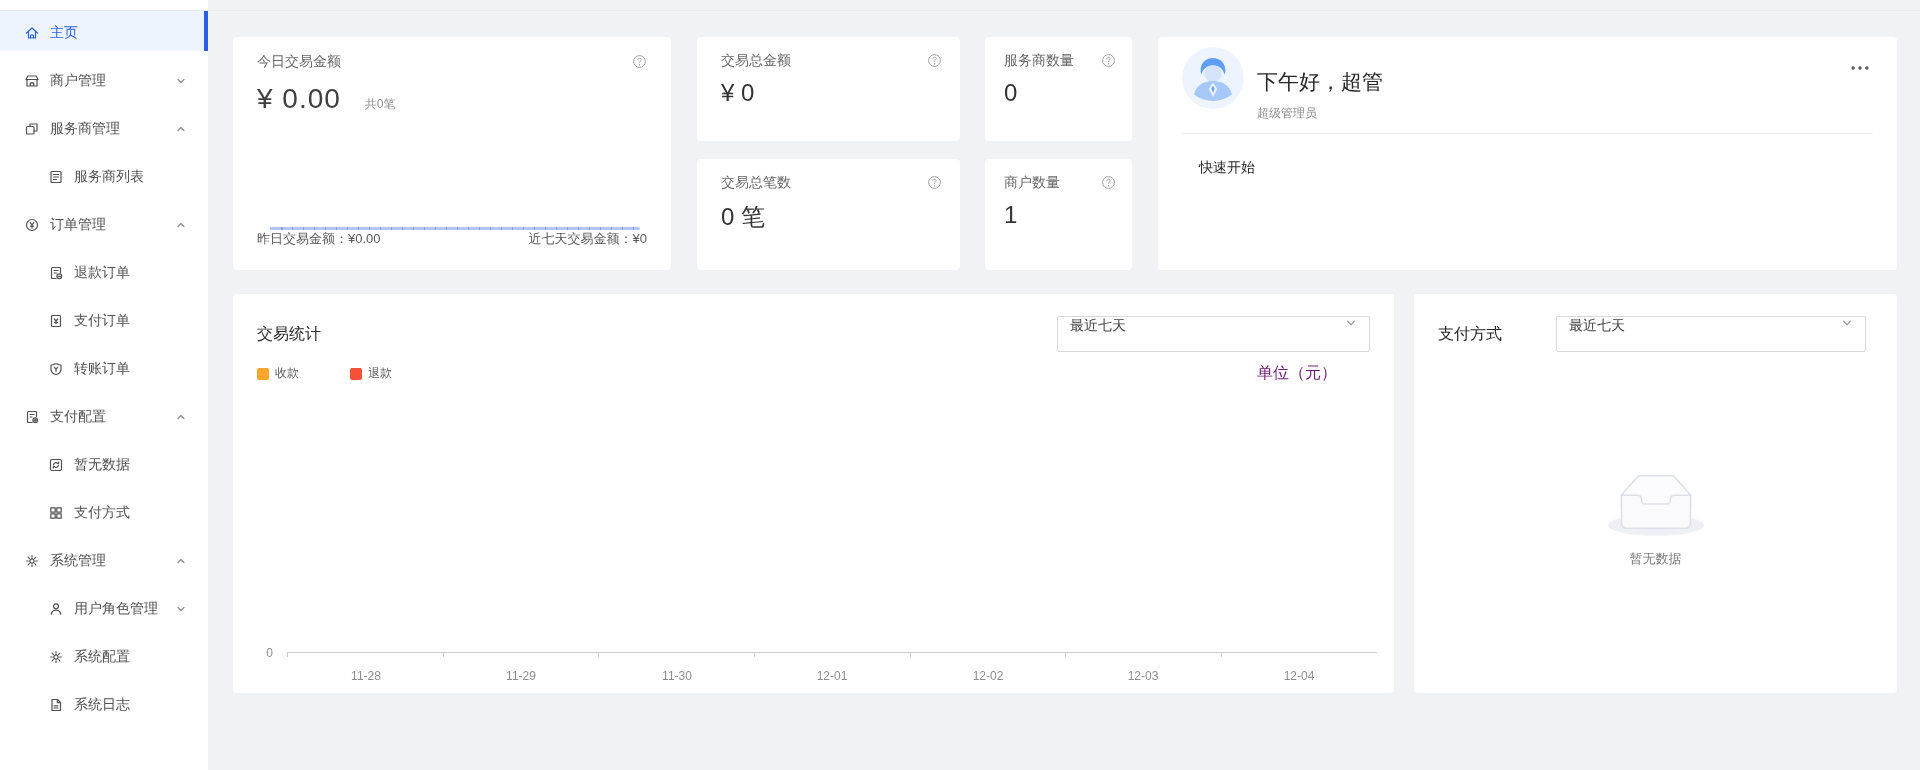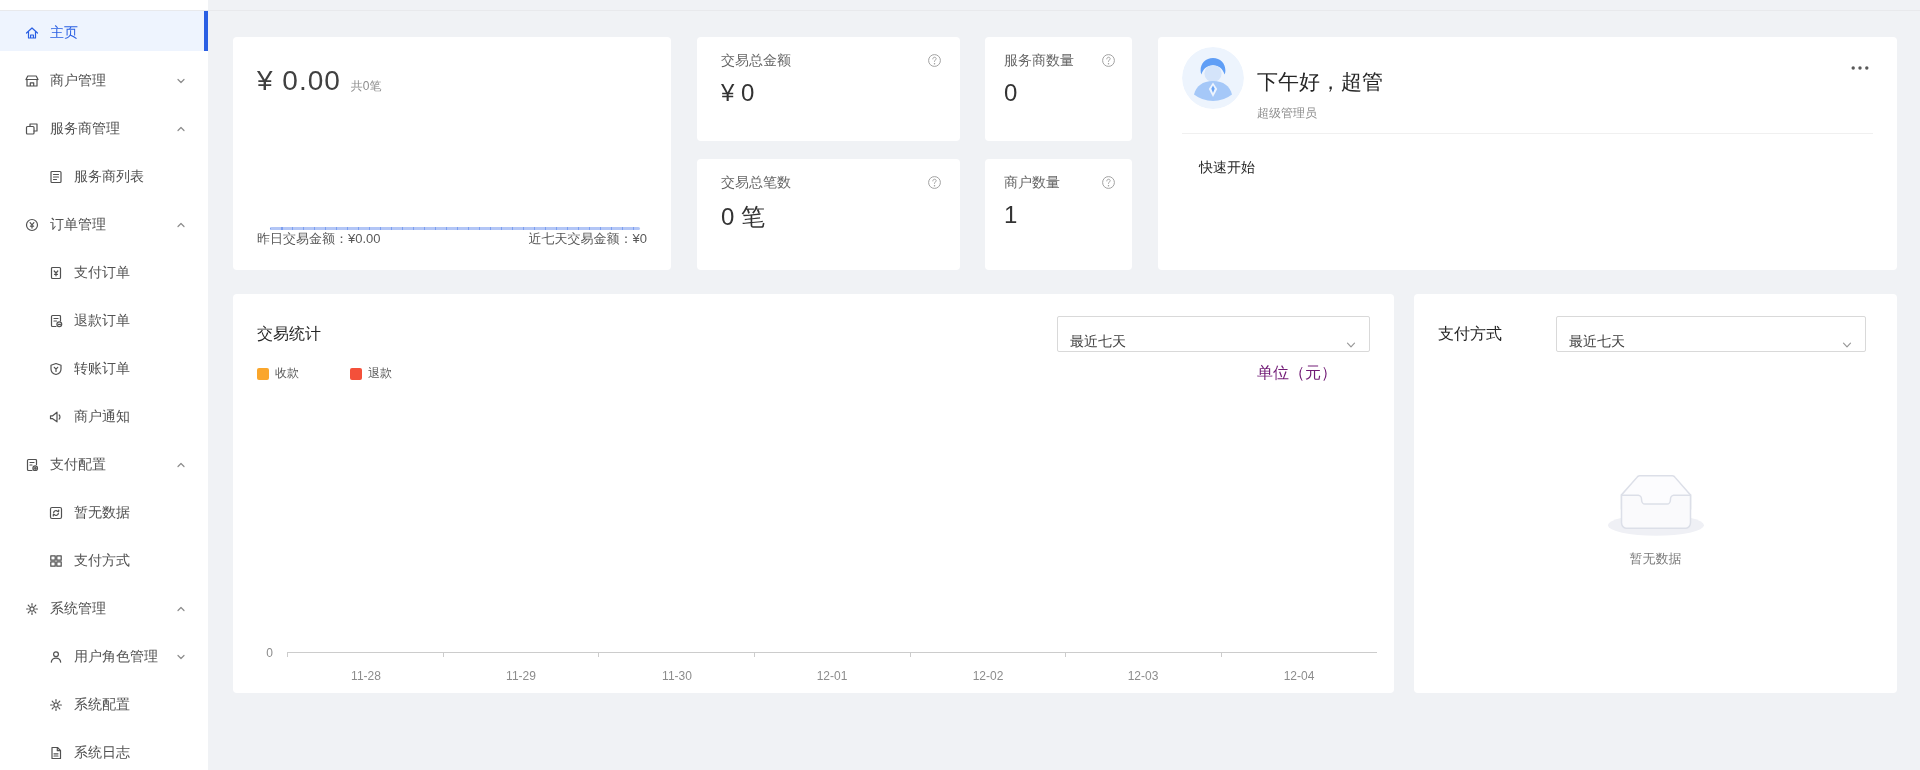--- a/index.html
+++ b/index.html
@@ -24,21 +24,21 @@
 
   
   .main { position:absolute; left:208px; top:0; right:0; bottom:0; padding:37px 23px 0 25px; }
   .card { background:#fff; border-radius:4px; }
 
   .top-row { display:flex; gap:26px; height:233px; }
   .card-today { width:438px; position:relative; padding:16px 24px; }
   .card-head { display:flex; align-items:flex-start; justify-content:space-between; }
   .card-label { font-size:14px; color:#666; }
   .help { cursor:pointer; line-height:0; margin-top:1px;}
-  .today-value { margin-top:12px; display:flex; align-items:baseline; gap:10px; }
+  .today-value { margin-top:12px; display:flex; align-items:baseline; gap:24px; }
   .today-amount { font-size:28px; color:#404040; letter-spacing:1px; }
   .today-count { font-size:12px; color:#8c8c8c; }
   .sparkline { position:absolute; left:37px; right:31px; top:190px; height:2.5px; border-radius:2px;
     background:repeating-linear-gradient(90deg,#7d9ff0 0 1.5px,#b3c6f6 1.5px 11px); }
   .today-foot { position:absolute; left:24px; right:24px; bottom:22px; display:flex;
     justify-content:space-between; font-size:13px; color:#595959; }
 
   .mid-grid { display:grid; grid-template-columns:263px 147px; grid-template-rows:104px 111px; gap:18px 25px; }
   .stat-card { padding:15px 18px 15px 24px; }
   .stat-card.narrow { padding:15px 16px 15px 19px; }
@@ -52,21 +52,21 @@
   .more-icon { position:absolute; right:24px; top:24px; cursor:pointer; line-height:0; padding:4px; }
   .greet-divider { position:absolute; left:24px; right:24px; top:96px; height:1px; background:#f0f0f0; }
   .quick-start { position:absolute; left:41px; top:122px; font-size:14px; color:#262626; }
 
   .bottom-row { display:flex; gap:20px; height:399px; margin-top:24px; }
   .panel { position:relative; padding:22px 24px; }
   .chart-panel { width:1161px; }
   .panel-head { display:flex; align-items:center; justify-content:space-between; }
   .panel-title { font-size:16px; color:#262626; font-weight:500; }
   .select { height:36px; background:#fff; border:1px solid #d9d9d9; border-radius:2px;
-    display:flex; align-items:flex-end; justify-content:space-between; padding:0 12px;
+    display:flex; align-items:flex-start; justify-content:space-between; padding:0 12px;
     font-size:14px; color:#404040; cursor:pointer; }
   .select-chart { width:313px; }
   .legend-row { display:flex; align-items:center; margin-top:11px; font-size:12px; color:#595959; }
   .legend-item { display:flex; align-items:center; gap:6px; cursor:pointer; }
   .legend-item + .legend-item { margin-left:27px;padding-left:24px; }
   .legend-swatch { width:12px; height:12px; border-radius:2px; }
   .chart-unit { margin-left:auto; margin-right:33px; font-size:16px; color:#701a75; }
 
   .plot { position:absolute; left:0; right:0; top:0; bottom:0; pointer-events:none; }
   .x-axis { position:absolute; left:54px; right:17px; top:358px; height:1px; background:#cccccc; }
@@ -130,50 +130,44 @@
           <path d="M6.1 5.6 8 7.9l1.9-2.3M8 7.9v3.2M6.4 9.2h3.2"></path>
         </svg>
       <span class="lbl">订单管理</span>
       <svg class="chev" width="10" height="10" viewBox="0 0 10 10" fill="none" stroke="#8c8c8c" stroke-width="1.2" stroke-linecap="round" stroke-linejoin="round">
           <path d="M2 6.5 5 3.5 8 6.5"></path>
         </svg>
     </div>
 
     <div class="nav-item sub">
       <svg class="mi" viewBox="0 0 16 16" fill="none" stroke="currentColor" stroke-width="1.2" stroke-linecap="round" stroke-linejoin="round">
-          <rect x="3.5" y="2.5" width="9" height="11" rx="1"></rect>
-          <path d="M6.2 6 8 8l1.8-2M8 8v2.8M6.5 9.3h3"></path>
-        </svg>
-      <span class="lbl">支付订单</span>
-    </div>
-
-    <div class="nav-item sub">
-      <svg class="mi" viewBox="0 0 16 16" fill="none" stroke="currentColor" stroke-width="1.2" stroke-linecap="round" stroke-linejoin="round">
           <path d="M12.5 8V3.5a1 1 0 0 0-1-1h-7a1 1 0 0 0-1 1v9a1 1 0 0 0 1 1H8"></path>
           <path d="M6 5.5h4M6 8h2.5"></path>
           <circle cx="11.3" cy="11.3" r="2.4"></circle>
           <path d="M10.2 11.3h2.2"></path>
         </svg>
       <span class="lbl">退款订单</span>
     </div>
 
     <div class="nav-item sub">
       <svg class="mi" viewBox="0 0 16 16" fill="none" stroke="currentColor" stroke-width="1.2" stroke-linecap="round" stroke-linejoin="round">
+          <rect x="3.5" y="2.5" width="9" height="11" rx="1"></rect>
+          <path d="M6.2 6 8 8l1.8-2M8 8v2.8M6.5 9.3h3"></path>
+        </svg>
+      <span class="lbl">支付订单</span>
+    </div>
+
+    <div class="nav-item sub">
+      <svg class="mi" viewBox="0 0 16 16" fill="none" stroke="currentColor" stroke-width="1.2" stroke-linecap="round" stroke-linejoin="round">
           <path d="M8 2.5 13 4.3V8c0 2.8-2 4.8-5 5.5C5 12.8 3 10.8 3 8V4.3z"></path>
           <path d="M6.3 6.3 8 8.2l1.7-1.9M8 8.2v2.3"></path>
         </svg>
       <span class="lbl">转账订单</span>
     </div>
 
-    <div class="nav-item sub">
-      <svg class="mi" viewBox="0 0 16 16" fill="none" stroke="currentColor" stroke-width="1.2" stroke-linecap="round" stroke-linejoin="round">
-          <path d="M2.5 6.8v2.9h2.2L9 12.8V3.2L4.7 6.8zM11.2 6c1 .9 1 3.1 0 4"></path>
-        </svg>
-      <span class="lbl">商户通知</span>
-    </div>
 
     <div class="nav-item">
       <svg class="mi" viewBox="0 0 16 16" fill="none" stroke="currentColor" stroke-width="1.2" stroke-linecap="round" stroke-linejoin="round">
           <path d="M12.5 7.5v-4a1 1 0 0 0-1-1h-7a1 1 0 0 0-1 1v9a1 1 0 0 0 1 1H8"></path>
           <path d="M6 5.5h4M6 8h2"></path>
           <circle cx="11.2" cy="11.2" r="2.3"></circle>
           <path d="M11.2 10v2.4M10 11.2h2.4"></path>
         </svg>
       <span class="lbl">支付配置</span>
       <svg class="chev" width="10" height="10" viewBox="0 0 10 10" fill="none" stroke="#8c8c8c" stroke-width="1.2" stroke-linecap="round" stroke-linejoin="round">
@@ -237,20 +231,30 @@
         </svg>
       <span class="lbl">系统日志</span>
     </div>
   </aside>
 
   <main class="main">
 
     <div class="top-row">
 
       <section class="card card-today">
+        <div class="card-head">
+          <span class="card-label">今日交易金额</span>
+          <span class="help">
+            <svg width="15" height="15" viewBox="0 0 16 16" fill="none">
+                <circle cx="8" cy="8" r="6.3" stroke="#9c9c9c"></circle>
+                <path d="M6.2 6.3c0-1 .8-1.8 1.8-1.8s1.8.7 1.8 1.6c0 .8-.5 1.2-1.1 1.6-.5.3-.7.6-.7 1.1v.3" stroke="#9c9c9c" stroke-linecap="round"></path>
+                <circle cx="8" cy="11.4" r=".8" fill="#9c9c9c"></circle>
+              </svg>
+          </span>
+        </div>
         <div class="today-value">
           <span class="today-amount">¥ 0.00</span>
           <span class="today-count">共0笔</span>
         </div>
         <div class="sparkline"></div>
         <div class="today-foot">
           <span>昨日交易金额：¥0.00</span>
           <span>近七天交易金额：¥0</span>
         </div>
       </section>

